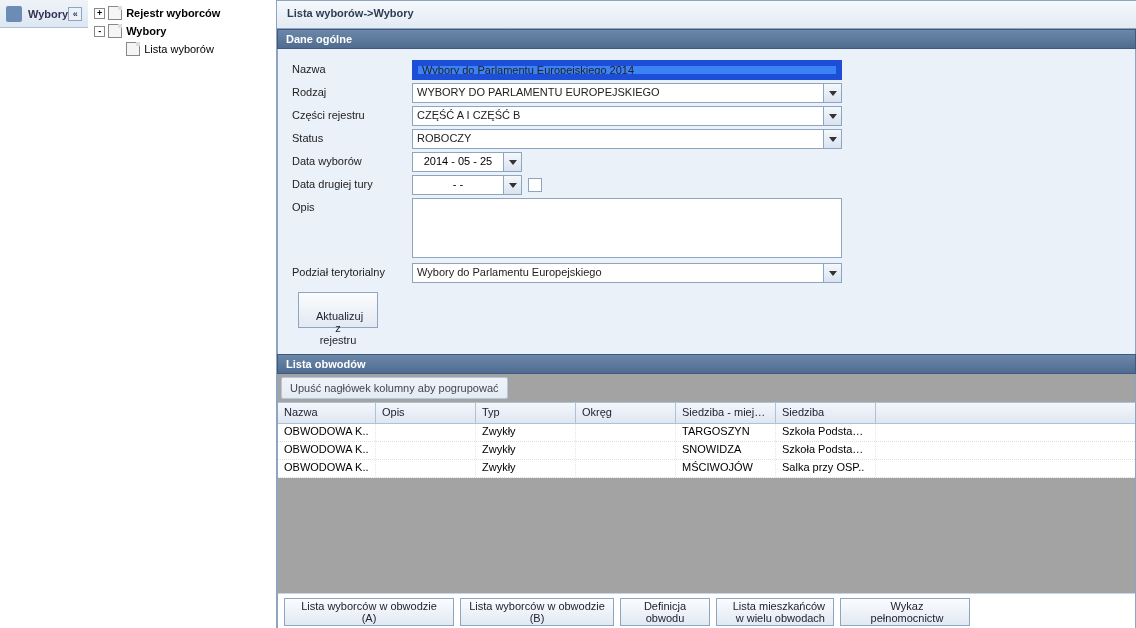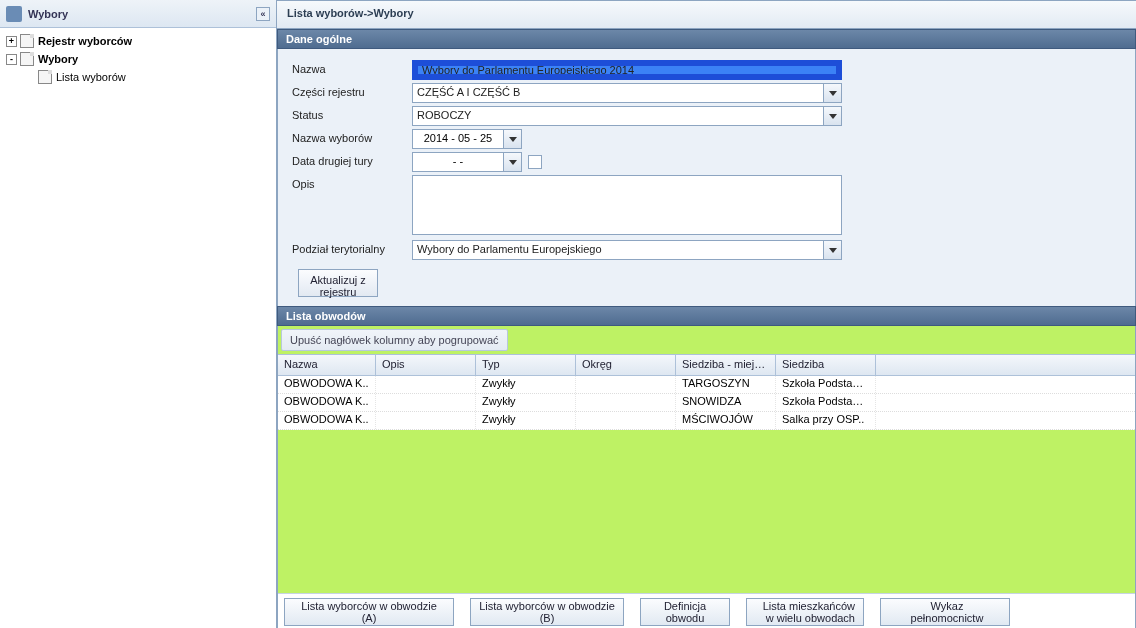--- a/index.html
+++ b/index.html
@@ -1,20 +1,20 @@
 <!DOCTYPE html>
 <html><head>
 <meta charset="utf-8">
 <style>
   * { box-sizing: border-box; font-family: Tahoma, Arial, sans-serif; font-size: 11px; }
   body { margin: 0; padding: 0; background: #FFFFFF; width: 1136px; height: 628px; overflow: hidden; }
   .app { display: flex; width: 100%; height: 100%; }
   
   
-  .sidebar { width: 277px; height: 100%; border-right: 1px solid #8DA5C1; display:flex; flex-direction:column;}
+  .sidebar { width: 277px; height: 100%; border-right: 1px solid #8DA5C1; display:flex; flex-direction:row;}
   .sidebar-header { background: linear-gradient(to bottom, #EEF3F8, #DDE7F2); border-bottom: 1px solid #ADC1D9; height: 28px; display:flex; align-items:center; padding: 0 6px; font-weight:bold; color:#335; }
   .sidebar-header .icon { width:16px; height:16px; background:#6A8CB5; margin-right:6px; display:inline-block; border-radius:2px;}
   .collapse { margin-left:auto; width:14px; height:14px; border:1px solid #8DA5C1; background:#EBF1F8; font-size:9px; text-align:center; line-height:12px; color:#335;}
   .tree { padding: 4px 2px; flex:1; background:#FFF; }
   .tree-row { display:flex; align-items:center; height:18px; padding:0 4px; white-space:nowrap; }
   .tree-row .docicon { width:14px; height:14px; margin-right:4px; display:inline-block; border:1px solid #888; background:#F5F5F5; position:relative;}
   .tree-row .docicon::after{content:""; position:absolute; right:-1px; top:-1px; width:4px; height:4px; background:#DDD;}
   .tree-row .plusminus { width:11px; height:11px; border:1px solid #888; text-align:center; line-height:9px; font-size:9px; margin-right:3px; background:#FFF;}
   .tree-row.bold { font-weight:bold; }
   .indent2 { padding-left: 36px; }
@@ -34,33 +34,33 @@
   .sel-field { flex:1; height:20px; background:#FFF; border:1px solid #8DA5C1; padding:2px 4px; color:#222;}
   .sel-btn { width:18px; height:20px; border:1px solid #8DA5C1; border-left:none; background:linear-gradient(to bottom,#F5F8FC,#D9E3EF); display:flex; align-items:center; justify-content:center;}
   .sel-btn::after { content:""; border-left:4px solid transparent; border-right:4px solid transparent; border-top:5px solid #333;}
   .date-wrap { display:flex; }
   .date-field { width:92px; height:20px; background:#FFF; border:1px solid #8DA5C1; padding:2px 4px; text-align:center;}
   .date-btn { width:18px; height:20px; border:1px solid #8DA5C1; border-left:none; background:linear-gradient(to bottom,#F5F8FC,#D9E3EF); display:flex; align-items:center; justify-content:center;}
   .date-btn::after{content:""; border-left:4px solid transparent; border-right:4px solid transparent; border-top:5px solid #333;}
   .chk { width:14px; height:14px; border:1px solid #8DA5C1; background:#FFF; margin-left:6px; margin-top:3px;}
   .textarea { width:100%; height:60px; background:#FFF; border:1px solid #8DA5C1; padding:2px 4px; resize:none;}
   
-  .btn-update { margin:6px 0 0 6px; width:80px; height:28px; background:linear-gradient(to bottom,#FBFCFE,#E2E9F2); border:1px solid #8DA5C1; color:#223; text-align:center; font-size:11px; line-height:12px; padding:4px;}
-  
-  .grid-area { flex:1; display:flex; flex-direction:column; border-left:1px solid #8DA5C1; border-right:1px solid #8DA5C1; background:#bef264; min-height:0;}
+  .btn-update { margin:6px 0 0 6px; width:80px; height:28px; background:linear-gradient(to bottom,#FBFCFE,#E2E9F2); border:1px solid #8DA5C1; color:#223; text-align:center; font-size:11px; line-height:12px; padding:17px;}
+  
+  .grid-area { flex:1; display:flex; flex-direction:column; border-left:1px solid #8DA5C1; border-right:1px solid #8DA5C1; background:#a3a3a3; min-height:0;}
   .group-hint { background:linear-gradient(to bottom,#F0F4F9,#E4EBF3); border:1px solid #B7C8DD; border-radius:2px; margin:3px; padding:4px 8px; width:fit-content; color:#445;}
   .grid { flex:1; overflow:hidden;}
   .grid-header{ display:flex; background:linear-gradient(to bottom,#F4F7FB,#DEE7F1); border-top:1px solid #ADC1D9; border-bottom:1px solid #ADC1D9;}
   .gh { border-right:1px solid #ADC1D9; padding:3px 6px; color:#223; height:20px; overflow:hidden; text-overflow:ellipsis; white-space:nowrap;}
   .grid-body{ background:#FFF;}
   .grow{ display:flex; border-bottom:1px dotted #DDD; height:18px;}
   .gc{ border-right:1px dotted #E5E5E5; padding:1px 6px; overflow:hidden; text-overflow:ellipsis; white-space:nowrap;}
   .col-nazwa{width:98px;} .col-opis{width:100px;} .col-typ{width:100px;} .col-okreg{width:100px;} .col-siedzm{width:100px;} .col-siedz{width:100px;}
   
-  .footer-btns { display:flex; gap:16px; padding:4px 6px 2px; background:#FFF; border-top:1px solid #C7D4E3;}
+  .footer-btns { display:flex; gap:6px; padding:4px 6px 2px; background:#FFF; border-top:1px solid #C7D4E3;}
   .fbtn { height:28px; background:linear-gradient(to bottom,#FBFCFE,#E1E9F2); border:1px solid #8DA5C1; color:#223; text-align:center; font-size:11px; display:flex; align-items:center; justify-content:center; padding:0 8px; line-height:12px;}
 </style>
 </head>
 <body>
 
 <div class="app">
 
   <div class="sidebar">
     <div class="sidebar-header">
       <span class="icon"></span>
@@ -88,39 +88,48 @@
   <div class="main">
     <div class="breadcrumb">Lista wyborów-&gt;Wybory</div>
 
     <div class="section-hdr">Dane ogólne</div>
     <div class="form">
       <div class="form-row">
         <div class="form-label">Nazwa</div>
         <div class="form-ctrl"><input class="inp" value="Wybory do Parlamentu Europejskiego 2014" style=""></div>
       </div>
       <div class="form-row">
+        <div class="form-label">Rodzaj</div>
+        <div class="form-ctrl">
+            <div class="sel-wrap">
+          <div class="sel-field">WYBORY DO PARLAMENTU EUROPEJSKIEGO</div>
+          <div class="sel-btn"></div>
+        </div>
+          </div>
+      </div>
+      <div class="form-row">
         <div class="form-label">Części rejestru</div>
         <div class="form-ctrl">
             <div class="sel-wrap">
           <div class="sel-field">CZĘŚĆ A I CZĘŚĆ B</div>
           <div class="sel-btn"></div>
         </div>
           </div>
       </div>
       <div class="form-row">
         <div class="form-label">Status</div>
         <div class="form-ctrl">
             <div class="sel-wrap">
           <div class="sel-field">ROBOCZY</div>
           <div class="sel-btn"></div>
         </div>
           </div>
       </div>
       <div class="form-row">
-        <div class="form-label">Nazwa wyborów</div>
+        <div class="form-label">Data wyborów</div>
         <div class="form-ctrl">
             <div class="date-wrap">
           <div class="date-field">2014 - 05 - 25</div>
           <div class="date-btn"></div>
         </div>
           </div>
       </div>
       <div class="form-row">
         <div class="form-label">Data drugiej tury</div>
         <div class="form-ctrl" style="display:flex;">

